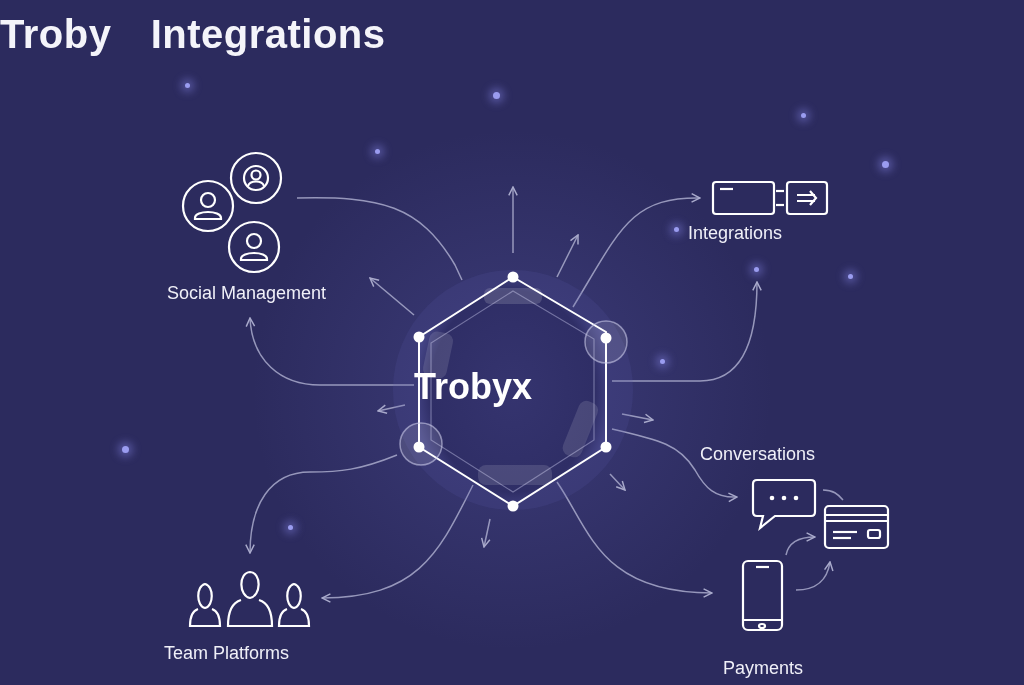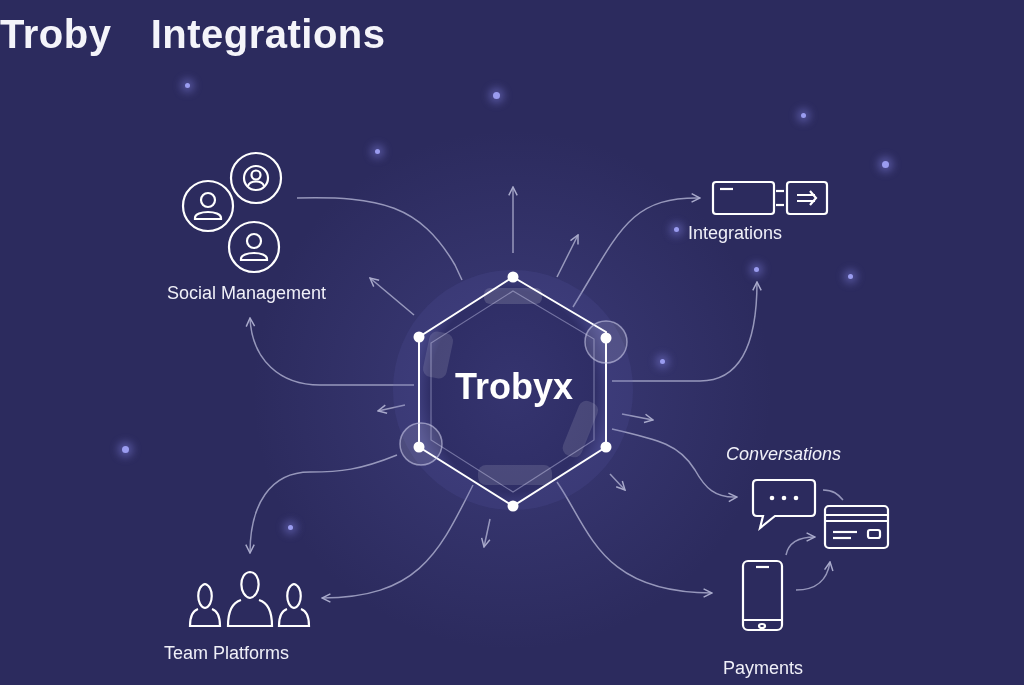--- a/index.html
+++ b/index.html
@@ -17,21 +17,21 @@
   .title {
     position:absolute; left:0; top:12px; width:1024px; text-align:left;
     font-size:40px; font-weight:bold; letter-spacing:0.5px; word-spacing:8px;
     color:#f4f4fa;
   }
   svg.canvas { position:absolute; left:0; top:0; }
   .label {
     position:absolute; font-size:18px; color:#f0f0f8; white-space:nowrap;
   }
   .hub-label {
-    position:absolute; left:414px; top:366px; width:200px; text-align:center;
+    position:absolute; left:414px; top:366px; width:200px; 
     font-size:36px; font-weight:bold; color:#ffffff;
   }
   .star { position:absolute; border-radius:50%; background:#9a9cf0;
     box-shadow:0 0 8px 4px rgba(140,140,240,0.45); width:5px; height:5px; }
 </style>
 </head>
 <body>
 
 <div class="bg-glow"></div>
 
@@ -168,17 +168,17 @@
     <path d="M205 608 C196 606 196 586 205 584 C214 586 214 606 205 608 Z M198 609 C192 611 190 618 190 626 H220 C220 618 218 611 212 609"></path>
     <path d="M250 598 C239 596 238 573 250 572 C262 573 261 596 250 598 Z M241 600 C231 603 228 614 228 626 H272 C272 614 269 603 259 600"></path>
     <path d="M294 608 C285 606 285 586 294 584 C303 586 303 606 294 608 Z M287 609 C281 611 279 618 279 626 H309 C309 618 307 611 301 609"></path>
   </g>
 </svg>
 
 <div class="hub-label">Trobyx</div>
 
 <div class="label" style="left:167px;top:283px;">Social Management</div>
 <div class="label" style="left:688px;top:223px;">Integrations</div>
-<div class="label" style="left:726px;top:444px;font-style:italic;">Conversations</div>
+<div class="label" style="left:700px;top:444px;">Conversations</div>
 <div class="label" style="left:723px;top:658px;">Payments</div>
 <div class="label" style="left:164px;top:643px;">Team Platforms</div>
 
 <style>.title{white-space:pre;}</style>
 
 </body></html>

